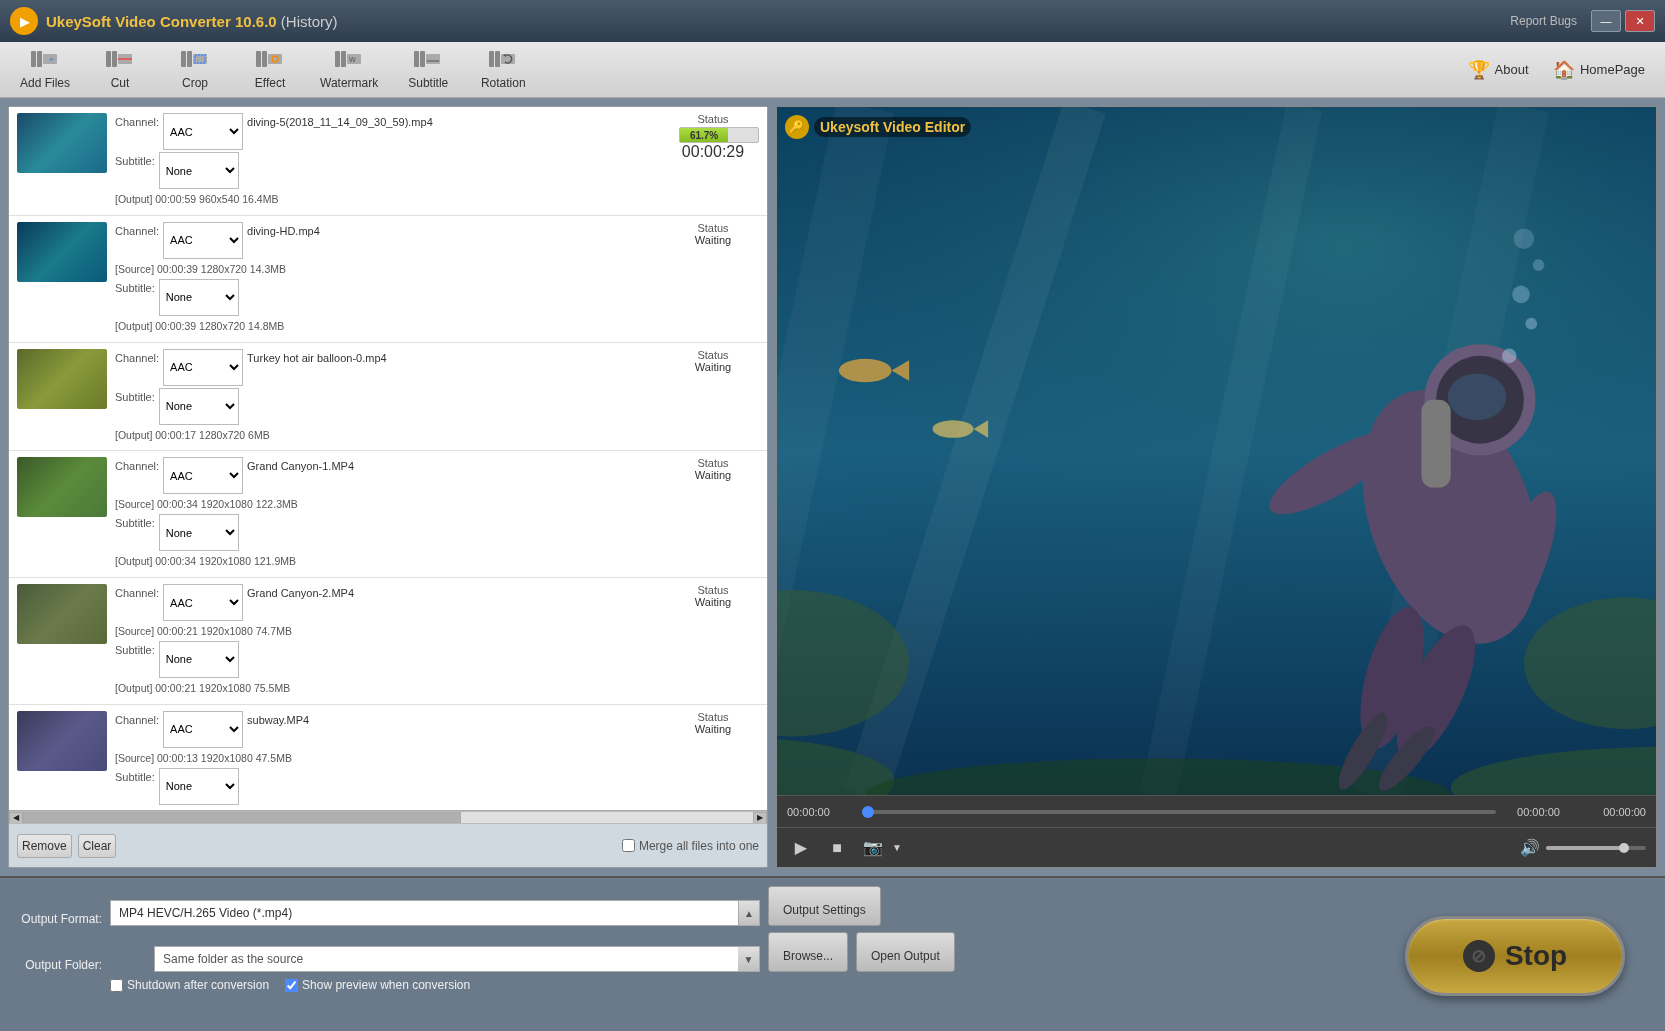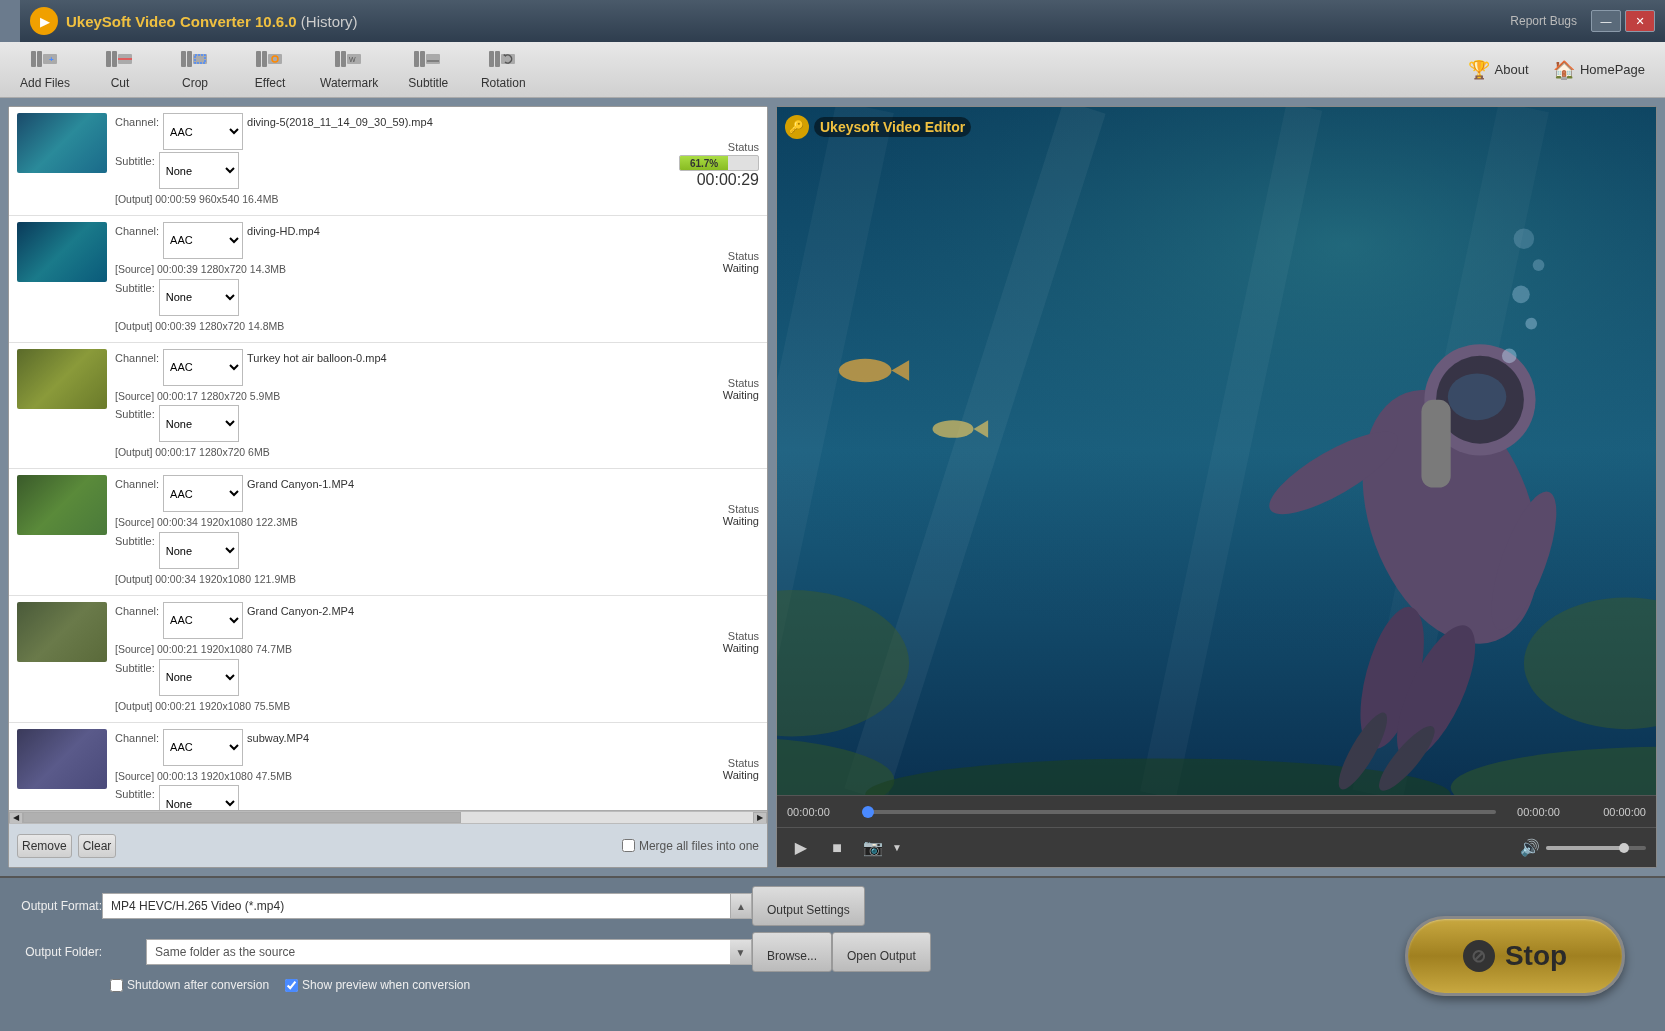--- a/index.html
+++ b/index.html
@@ -15,21 +15,20 @@
 
     
     #titlebar {
       background: linear-gradient(to bottom, #4a5a6a, #2e3d4e);
       height: 42px;
       display: flex;
       align-items: center;
       padding: 0 10px;
       color: white;
       user-select: none;
-      margin-left: 20px;
     }
     #titlebar .app-logo {
       width: 28px; height: 28px;
       background: #f0a000;
       border-radius: 50%;
       display: flex; align-items: center; justify-content: center;
       margin-right: 8px;
       flex-shrink: 0;
     }
     #titlebar .app-logo::after {
@@ -186,25 +185,24 @@
       font-size: 11px;
       color: #333;
       margin-bottom: 2px;
     }
     .file-meta {
       color: #555;
       font-size: 10.5px;
     }
     .file-status-col {
       width: 100px;
-      text-align: right;
+      text-align: center;
       font-size: 11px;
       padding-left: 8px;
       flex-shrink: 0;
-      margin-top: 28px;
     }
     .status-label { color: #555; }
     .status-waiting { color: #333; }
     .progress-bar-wrap {
       width: 80px;
       height: 16px;
       background: #e0e0e0;
       border: 1px solid #bbb;
       border-radius: 2px;
       overflow: hidden;
@@ -416,21 +414,22 @@
       border: 1px solid #666;
     }
     .cuda-badge .nvidia-logo { color: #76b900; margin-right: 3px; }
     .nvenc-badge {
       background: linear-gradient(to bottom, #4a4a4a, #2a2a2a);
       border: 1px solid #666;
     }
 
     #format-row, #folder-row {
       display: flex;
-      align-items: center;
+      align-items: flex-end;
+      gap: 8px;
     }
     .row-label {
       color: #eee;
       font-size: 12px;
       min-width: 90px;
       text-align: right;
     }
     .format-input-wrap {
       flex: 1;
       max-width: 650px;
@@ -739,21 +738,20 @@
             <div class="file-item">
     <div class="file-thumb thumb-3"></div>
     <div class="file-info">
       <div class="file-info-row">
         <label>Channel:</label>
         <select class="channel-select">
           <option selected="">AAC</option>
         </select>
         <span class="file-name">Turkey hot air balloon-0.mp4</span>
       </div>
-      <div class="file-meta">[Source]  00:00:17  1280x720  5.9MB</div>
       <div class="file-info-row">
         <label>Subtitle:</label>
         <select class="subtitle-select">
           <option selected="">None</option>
         </select>
       </div>
       <div class="file-meta">[Output]  00:00:17  1280x720  6MB</div>
     </div>
     <div class="file-status-col">
       <div class="status-label">Status</div>

